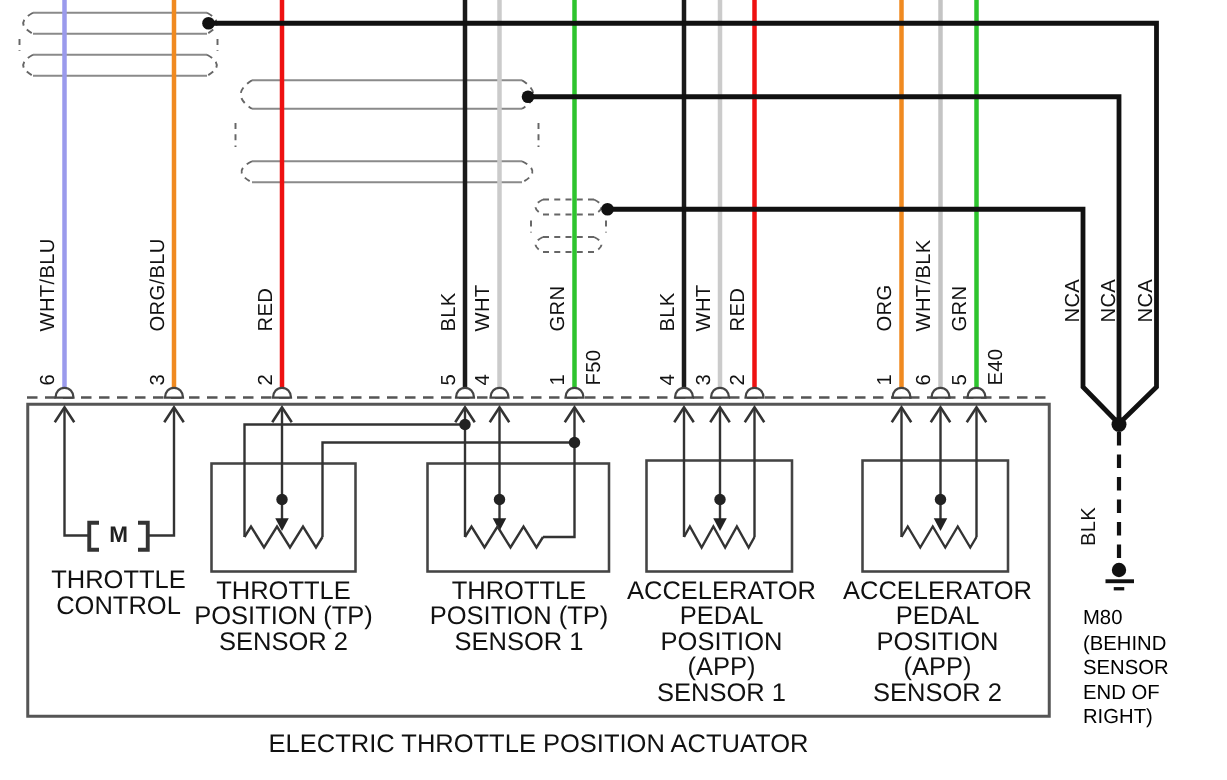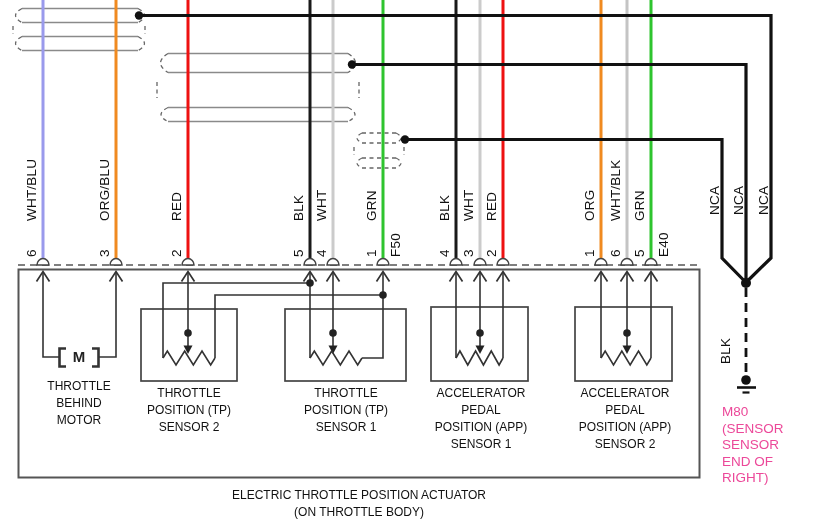--- a/index.html
+++ b/index.html
@@ -6,24 +6,24 @@
   #stage{
     position:relative;width:818px;height:520px;background:#ffffff;overflow:hidden;
     font-family:"Liberation Sans","DejaVu Sans",sans-serif;color:#111;
   }
   svg{position:absolute;left:0;top:0;}
   .vtext{
     position:absolute;transform:rotate(-90deg);transform-origin:0 0;
     white-space:nowrap;font-size:13.5px;letter-spacing:.2px;color:#111;line-height:15px;
   }
   .clabel{
-    position:absolute;text-align:center;font-size:12px;line-height:17px;color:#111;
+    position:absolute;text-align:center;font-size:17px;line-height:17px;color:#111;
   }
   .llabel{
-    position:absolute;text-align:left;font-size:13.5px;line-height:16.5px;color:#ec4899;
+    position:absolute;text-align:left;font-size:13.5px;line-height:16.5px;color:#000000;
   }
   .msym{
     position:absolute;left:70px;top:348px;width:18px;height:18px;text-align:center;
     font-size:15px;font-weight:bold;line-height:18px;color:#222;
   }
 </style>
 </head>
 <body>
 
 <div id="stage">
@@ -161,22 +161,21 @@
         <polyline points="310,358 314.3333333333333,351 323,365 331.6666666666667,351 340.3333333333333,365 349,351 357.6666666666667,365 362,358" fill="none" stroke="#333" stroke-width="1.6"></polyline>
         <polyline points="456,358 459.9166666666667,351 467.75,365 475.5833333333333,351 483.4166666666667,365 491.25,351 499.0833333333333,365 503,358" fill="none" stroke="#333" stroke-width="1.6"></polyline>
         <polyline points="601,358 605.1666666666666,351 613.5,365 621.8333333333334,351 630.1666666666666,365 638.5,351 646.8333333333334,365 651,358" fill="none" stroke="#333" stroke-width="1.6"></polyline>
       </g>
   </svg>
 
   <div class="msym">M</div>
 
   <div class="clabel" style="left:19px;top:378px;width:120px;">
     <div>THROTTLE</div>
-    <div>BEHIND</div>
-    <div>MOTOR</div>
+    <div>CONTROL</div>
   </div>
   <div class="clabel" style="left:129px;top:385px;width:120px;">
     <div>THROTTLE</div>
     <div>POSITION (TP)</div>
     <div>SENSOR 2</div>
   </div>
   <div class="clabel" style="left:286px;top:385px;width:120px;">
     <div>THROTTLE</div>
     <div>POSITION (TP)</div>
     <div>SENSOR 1</div>
@@ -189,28 +188,27 @@
   </div>
   <div class="clabel" style="left:560px;top:385px;width:130px;">
     <div>ACCELERATOR</div>
     <div>PEDAL</div>
     <div>POSITION (APP)</div>
     <div>SENSOR 2</div>
   </div>
 
   <div class="clabel" style="left:59px;top:487px;width:600px;">
     <div>ELECTRIC THROTTLE POSITION ACTUATOR</div>
-    <div>(ON THROTTLE BODY)</div>
   </div>
 
   <div class="vtext" style="left:718px;top:364px;">BLK</div>
 
   <div class="llabel" style="left:722px;top:404px;width:92px;">
     <div>M80</div>
-    <div>(SENSOR</div>
+    <div>(BEHIND</div>
     <div>SENSOR</div>
     <div>END OF</div>
     <div>RIGHT)</div>
   </div>
 
 <div class="vtext" style="left: 24px; top: 221px;">WHT/BLU</div>
     <div class="vtext" style="left: 24px; top: 257px;">6</div>
     <div class="vtext" style="left: 97px; top: 221px;">ORG/BLU</div>
     <div class="vtext" style="left: 97px; top: 257px;">3</div>
     <div class="vtext" style="left: 169px; top: 221px;">RED</div>

